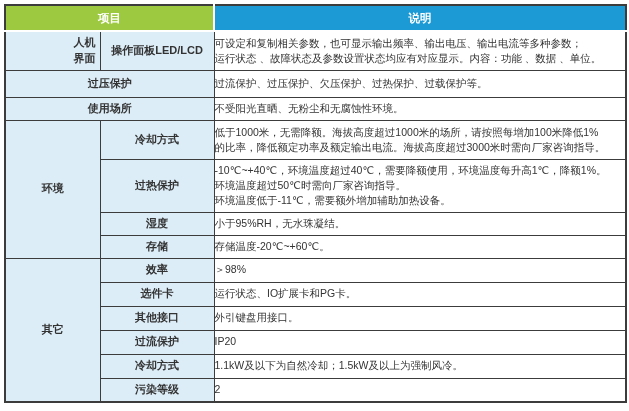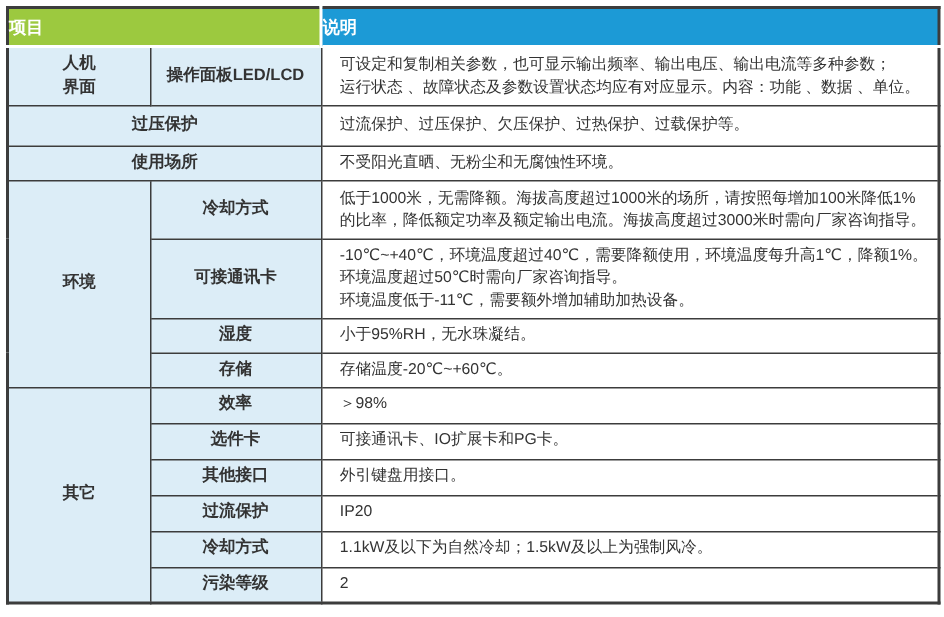--- a/index.html
+++ b/index.html
@@ -20,21 +20,21 @@
     table-layout:fixed;
     width:621px;
     margin:4px 0 0 4px;
     border:2px solid var(--grid);
   }
   col.c1{width:95px;}
   col.c2{width:114px;}
   col.c3{width:412px;}
   th{
     font-size:11.5px;font-weight:bold;color:#ffffff;
-    height:24px;text-align:left;vertical-align:middle;
+    height:24px;text-align:center;vertical-align:middle;
     border:none;padding:0;margin-top:44px;
   }
   th.th-item{background:var(--green);border-right:2px solid #ffffff;}
   th.th-desc{background:var(--blue);font-family:Liberation Mono, monospace;}
   thead tr{border-bottom:2px solid #ffffff;}
   td{
     border:1px solid var(--grid);
     vertical-align:middle;
     font-size:10.5px;
     line-height:1.45;
@@ -42,25 +42,25 @@
   }
   td.cat, td.item{
     background:var(--tint);
     text-align:center;
     font-weight:bold;
     font-size:11px;
   }
   td.desc{
     background:#ffffff;
     text-align:left;
-    padding-left:12px;
+    padding-left:0;
     font-weight:500;
     white-space:pre-line;
   }
-  td.pre{white-space:pre-line;}
+  td.pre{white-space:pre-line;text-align:right;}
   tr.h-hmi{height:37px;}
   tr.h-prot{height:27px;}
   tr.h-loc{height:23px;}
   tr.h-alt{height:39px;}
   tr.h-temp{height:52px;}
   tr.h-sm{height:23px;}
   tr.h-other{height:24px;}
 </style>
 </head>
 <body>
@@ -93,41 +93,41 @@
       <td colspan="2" class="item">使用场所</td>
       <td class="desc">不受阳光直晒、无粉尘和无腐蚀性环境。</td>
     </tr>
     <tr class="h-alt">
       <td rowspan="4" class="cat">环境</td>
       <td class="item">冷却方式</td>
       <td class="desc">低于1000米，无需降额。海拔高度超过1000米的场所，请按照每增加100米降低1%
 的比率，降低额定功率及额定输出电流。海拔高度超过3000米时需向厂家咨询指导。</td>
     </tr>
     <tr class="h-temp">
-      <td class="item">可接通讯卡</td>
+      <td class="item">过热保护</td>
       <td class="desc">-10℃~+40℃，环境温度超过40℃，需要降额使用，环境温度每升高1℃，降额1%。
 环境温度超过50℃时需向厂家咨询指导。
 环境温度低于-11℃，需要额外增加辅助加热设备。</td>
     </tr>
     <tr class="h-sm">
       <td class="item">湿度</td>
       <td class="desc">小于95%RH，无水珠凝结。</td>
     </tr>
     <tr class="h-sm">
       <td class="item">存储</td>
       <td class="desc">存储温度-20℃~+60℃。</td>
     </tr>
     <tr class="h-other">
       <td rowspan="6" class="cat">其它</td>
       <td class="item">效率</td>
       <td class="desc">＞98%</td>
     </tr>
     <tr class="h-other">
       <td class="item">选件卡</td>
-      <td class="desc">可接通讯卡、IO扩展卡和PG卡。</td>
+      <td class="desc">运行状态、IO扩展卡和PG卡。</td>
     </tr>
     <tr class="h-other">
       <td class="item">其他接口</td>
       <td class="desc">外引键盘用接口。</td>
     </tr>
     <tr class="h-other">
       <td class="item">过流保护</td>
       <td class="desc">IP20</td>
     </tr>
     <tr class="h-other">

